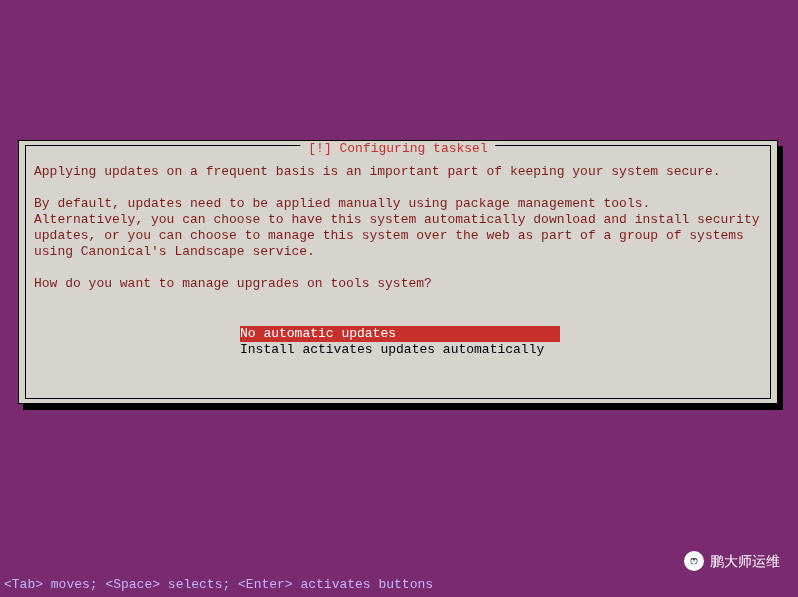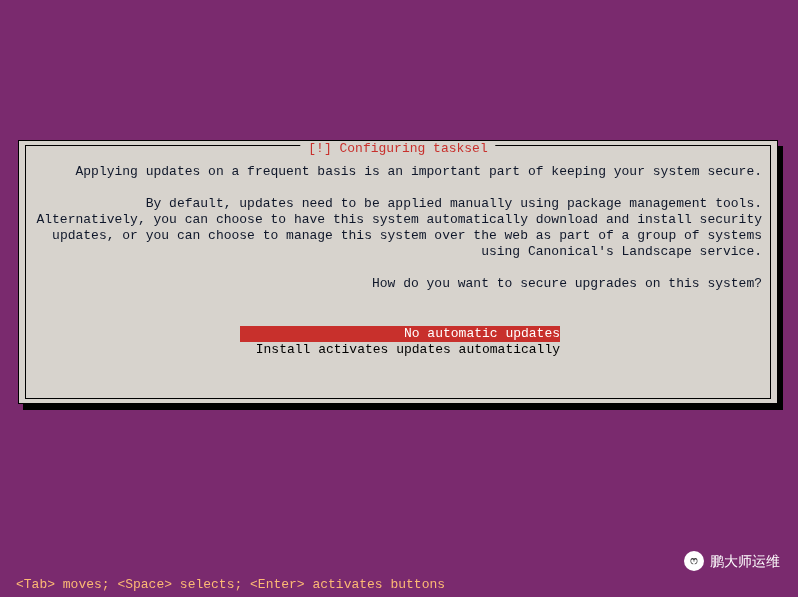--- a/index.html
+++ b/index.html
@@ -1,15 +1,15 @@
 <!DOCTYPE html>
 <html><head>
 <meta charset="utf-8">
 <style>
-  * { margin: 0; padding: 0; box-sizing: border-box; text-align: right; }
+  * { margin: 0; padding: 0; box-sizing: border-box; }
   body {
     width: 798px;
     height: 597px;
     background: #7a2a6e;
     font-family: "Courier New", monospace;
     font-size: 13px;
     line-height: 16px;
     color: #000;
     position: relative;
     overflow: hidden;
@@ -42,41 +42,41 @@
     left: 50%;
     transform: translateX(-50%);
     background: #d7d3cd;
     color: #c8302c;
     padding: 0 8px;
     white-space: nowrap;
   }
   .content {
     position: absolute;
     left: 8px; right: 8px; top: 18px;
-    color: #0f172a;
+    color: #7f1d1d;
   }
   .para { margin-bottom: 16px; white-space: normal; }
   .options {
     position: absolute;
     left: 214px;
     top: 180px;
   }
   .opt { white-space: pre; }
   .selected {
     background: #c8302c;
     color: #fff;
     padding-right: 0;
     display: inline-block;
     width: 320px;
   }
   .help-bar {
     position: absolute;
-    left: 16px;
+    left: 4px;
     bottom: 4px;
-    color: #fdba74;
+    color: #c4b5fd;
   }
   .watermark {
     position: absolute;
     right: 18px;
     bottom: 26px;
     display: flex;
     align-items: center;
     gap: 6px;
     color: #fff;
     font-family: sans-serif;
@@ -96,21 +96,21 @@
 <div class="dialog-shadow"></div>
 
 <div class="dialog">
   <div class="dialog-inner">
     <span class="title">
       <span>[!] Configuring tasksel</span>
     </span>
     <div class="content">
       <div class="para">Applying updates on a frequent basis is an important part of keeping your system secure.</div>
       <div class="para">By default, updates need to be applied manually using package management tools. Alternatively, you can choose to have this system automatically download and install security updates, or you can choose to manage this system over the web as part of a group of systems using Canonical's Landscape service.</div>
-      <div class="para">How do you want to secure upgrades on this system?</div>
+      <div class="para">How do you want to manage upgrades on tools system?</div>
     </div>
     <div class="options">
       <span class="opt selected">No automatic updates</span><br>
       <span class="opt">Install activates updates automatically</span><br>
     </div>
   </div>
 </div>
 
 <div class="help-bar">&lt;Tab&gt; moves; &lt;Space&gt; selects; &lt;Enter&gt; activates buttons</div>
 

